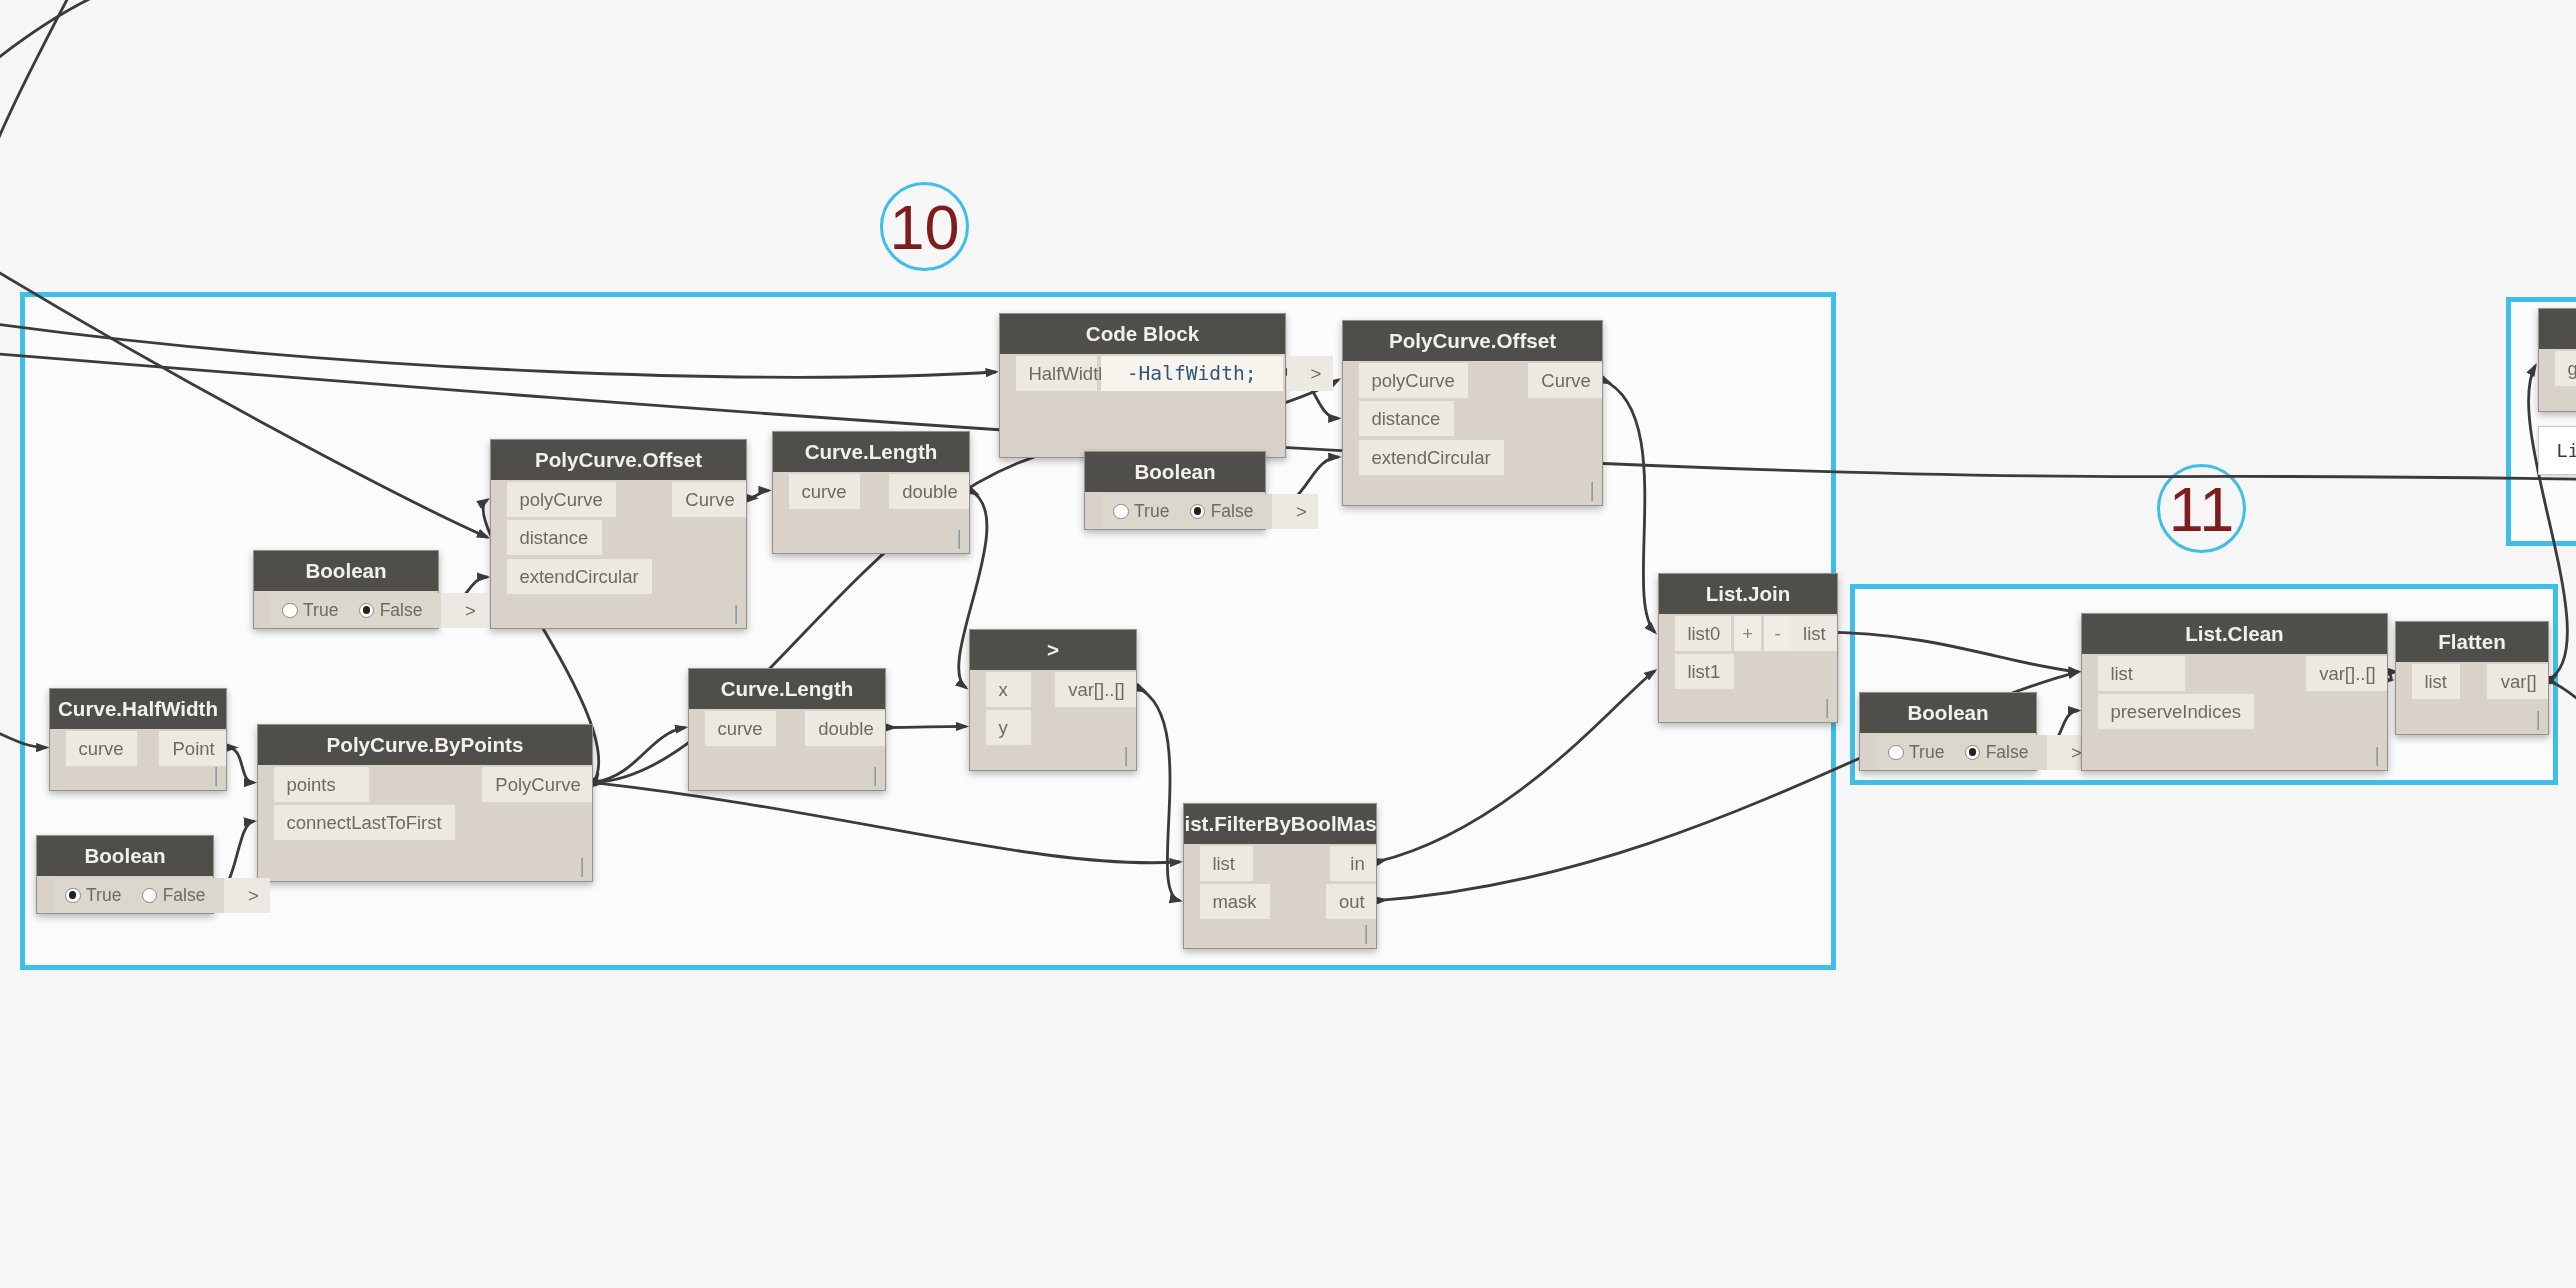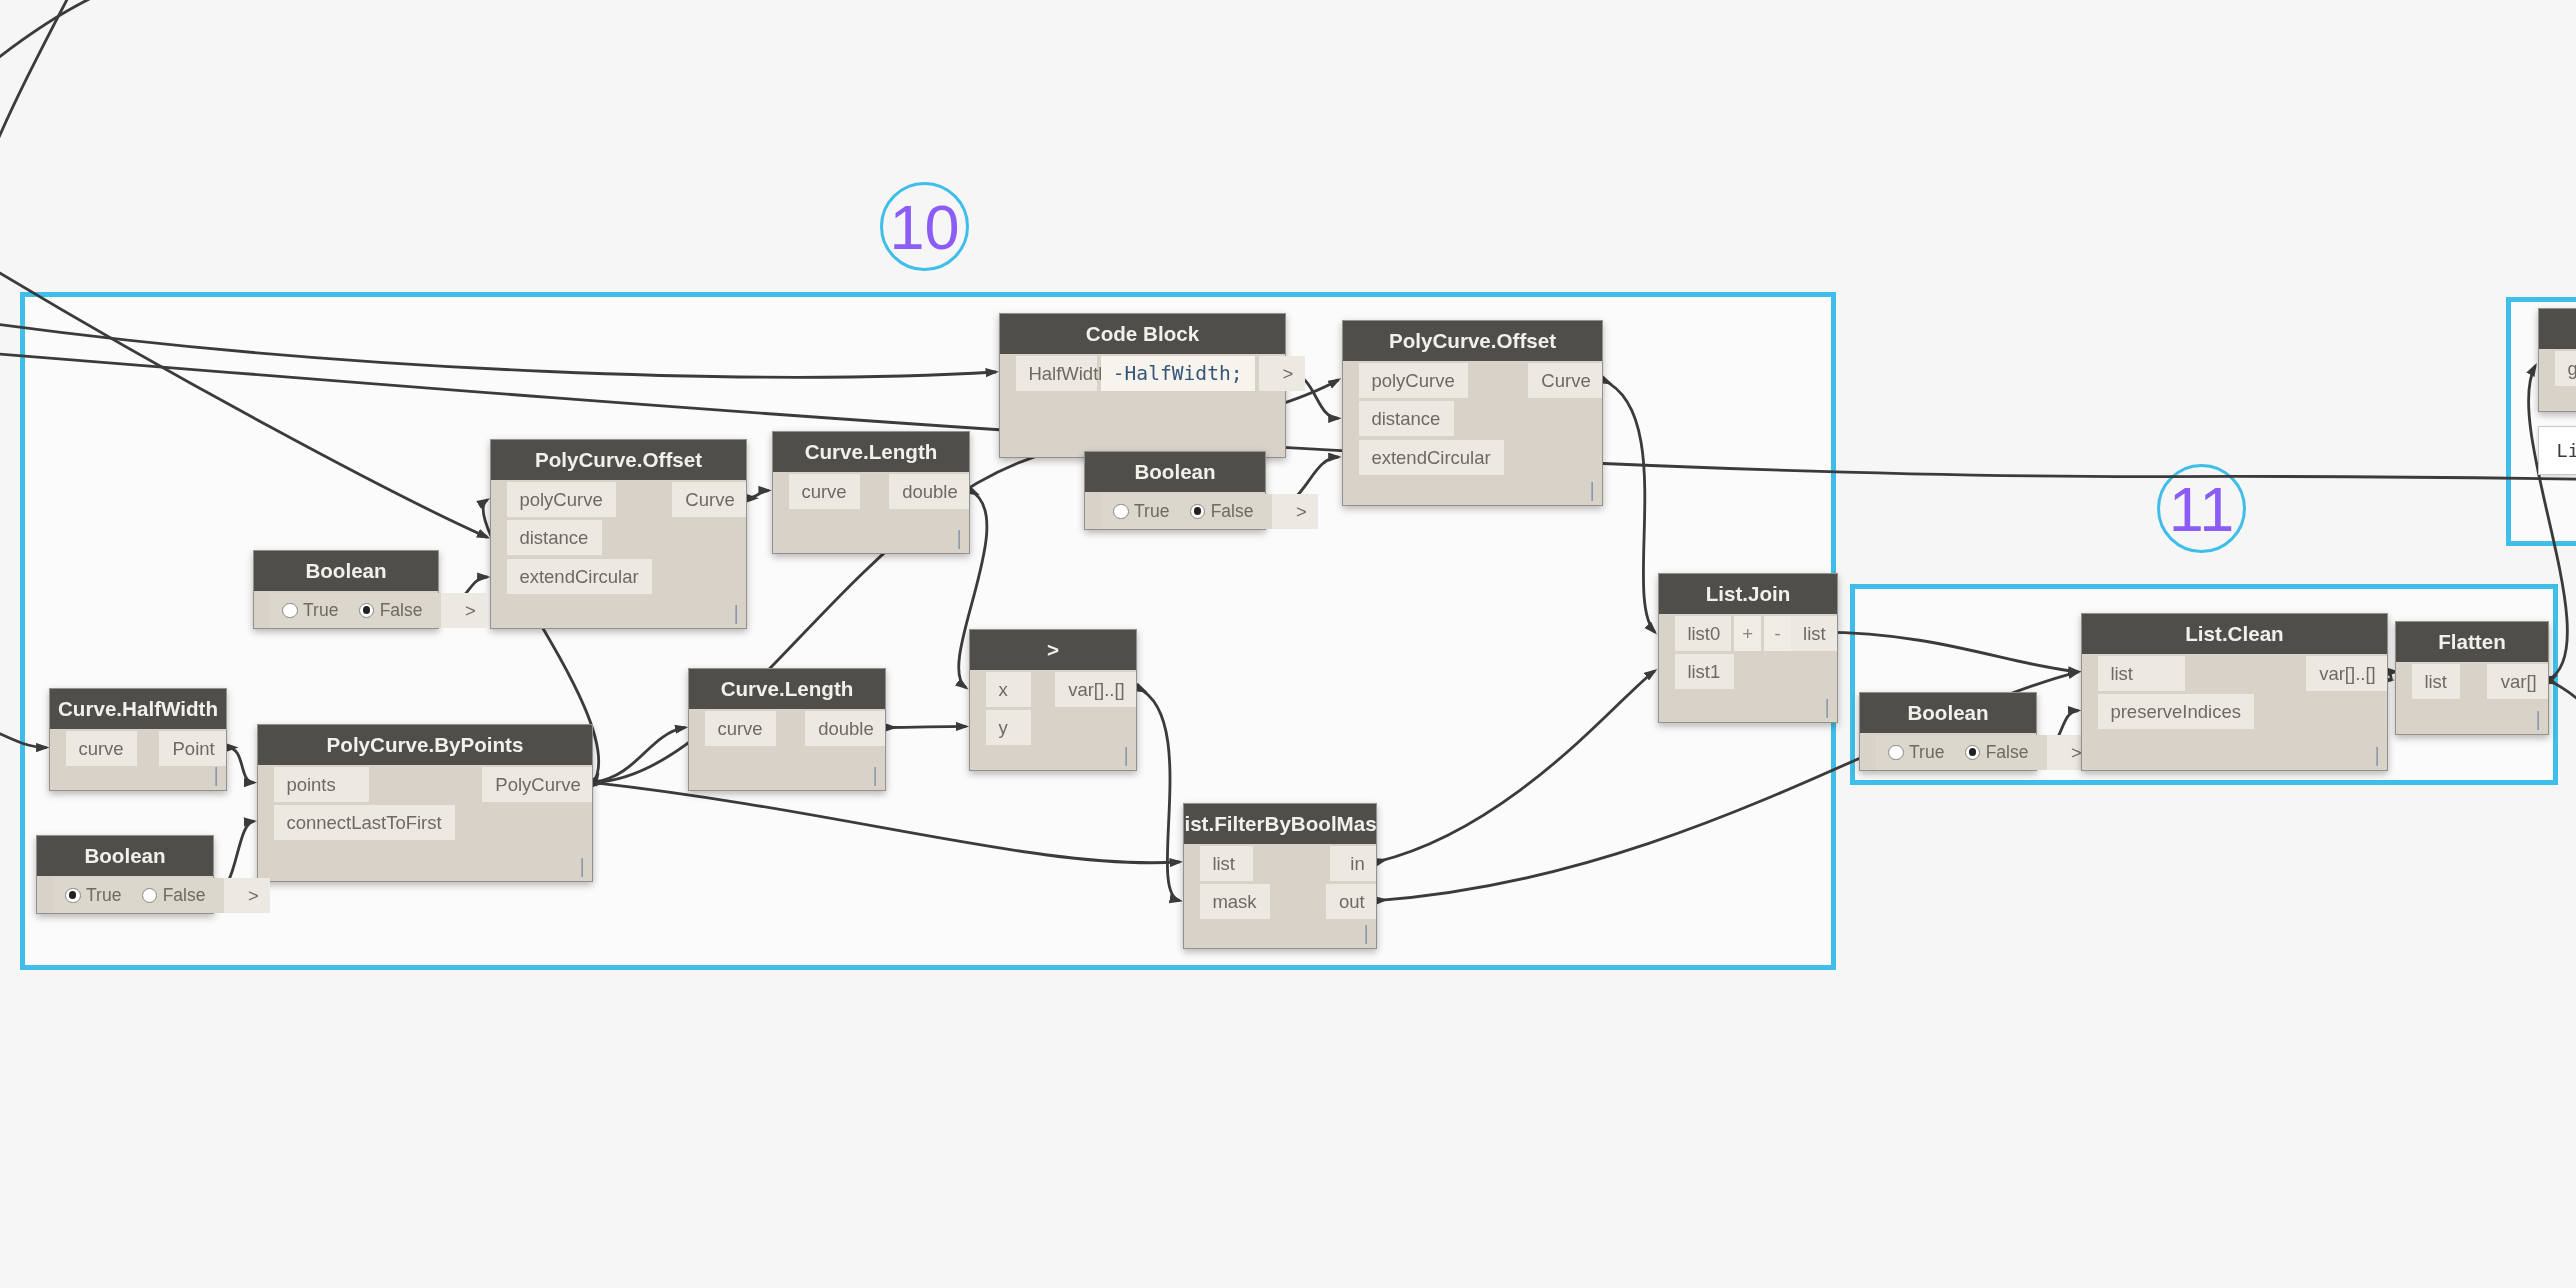--- a/index.html
+++ b/index.html
@@ -1,35 +1,35 @@
 <!DOCTYPE html>
 <html style="font-size:8.2px"><head>
 <meta charset="utf-8">
 <style>
   html,body{margin:0;padding:0;background:#e9e9e9;}
   #canvas{position:relative;width:3100px;height:1288px;background:#f6f6f7;overflow:hidden;
           font-family:"Liberation Sans",sans-serif;}
   .group{position:absolute;border:5.7px solid #3ebee8;background:rgba(255,255,255,0.55);box-sizing:border-box;}
-  .glabel{position:absolute;border:3.6px solid #3ebee8;border-radius:50%;color:#8b5cf6;
+  .glabel{position:absolute;border:3.6px solid #3ebee8;border-radius:50%;color:#7f1d1d;
           display:flex;align-items:center;justify-content:center;
           font-size:63px;font-weight:400;background:transparent;}
   #wires{position:absolute;left:0;top:0;z-index:3;}
   .node{position:absolute;background:#d8d2c8;border:1px solid #94908a;box-shadow:0 2.6px 7.2px rgba(0,0,0,.28);
         box-sizing:border-box;z-index:4;}
   .ntitle{position:absolute;left:0;top:0;right:0;height:40px;background:#504e4b;color:#f3f0ea;
           font-size:20.6px;font-weight:bold;display:flex;align-items:center;justify-content:center;
           white-space:nowrap;overflow:hidden;}
   .nrow{position:absolute;left:16px;right:0;height:39px;display:flex;align-items:stretch;}
   .chip{background:#ece9e2;color:#6e6a63;font-size:18.5px;display:flex;align-items:center;
         white-space:nowrap;margin:2.1px 0;}
   .chip.in{padding:0 13.4px 0 12.4px;min-width:30%;box-sizing:border-box;}
   .chip.out{margin-left:auto;padding:0 11.3px 0 13.4px;justify-content:flex-end;min-width:46px;box-sizing:border-box;}
   .chip.btn{margin-left:3.1px;padding:0;width:29px;justify-content:center;background:#f0ede6;color:#8a867e;}
   .chip.code{flex:1;margin:2.1px 4.1px;background:#f7f4ed;color:#35567a;
-             font-family:"DejaVu Sans Mono",monospace;font-size:19.6px;padding:0 12px;}
+             font-family:"DejaVu Sans Mono",monospace;font-size:19.6px;padding:0 26px;}
   .radioarea{background:#dcd7cc;display:flex;align-items:center;flex:1;margin:2.1px 0;padding:0 5.2px;}
   .radio{display:flex;align-items:center;margin:0 13.4px 0 7.2px;color:#6e6a63;font-size:17.5px;}
   .rc{width:15.5px;height:15.5px;border-radius:50%;background:#fff;border:1.5px solid #8a867e;
       margin-right:5.2px;position:relative;box-sizing:border-box;}
   .rc.sel:after{content:"";position:absolute;left:2.6px;top:2.6px;width:7.2px;height:7.2px;border-radius:50%;background:#222;}
   .lace{position:absolute;right:7.2px;bottom:3.1px;color:#8a9bad;font-size:20.6px;z-index:5;}
   .dropdown{position:absolute;background:#fff;border:1px solid #c9c7c2;box-sizing:border-box;z-index:4;
             display:flex;align-items:center;color:#3b3b3b;font-size:18.5px;
             font-family:"DejaVu Sans Mono",monospace;padding-left:17.5px;box-shadow:0 2.1px 5.2px rgba(0,0,0,.15);}
   .wire{fill:none;stroke:#3b3b3b;stroke-width:5.5px;}

